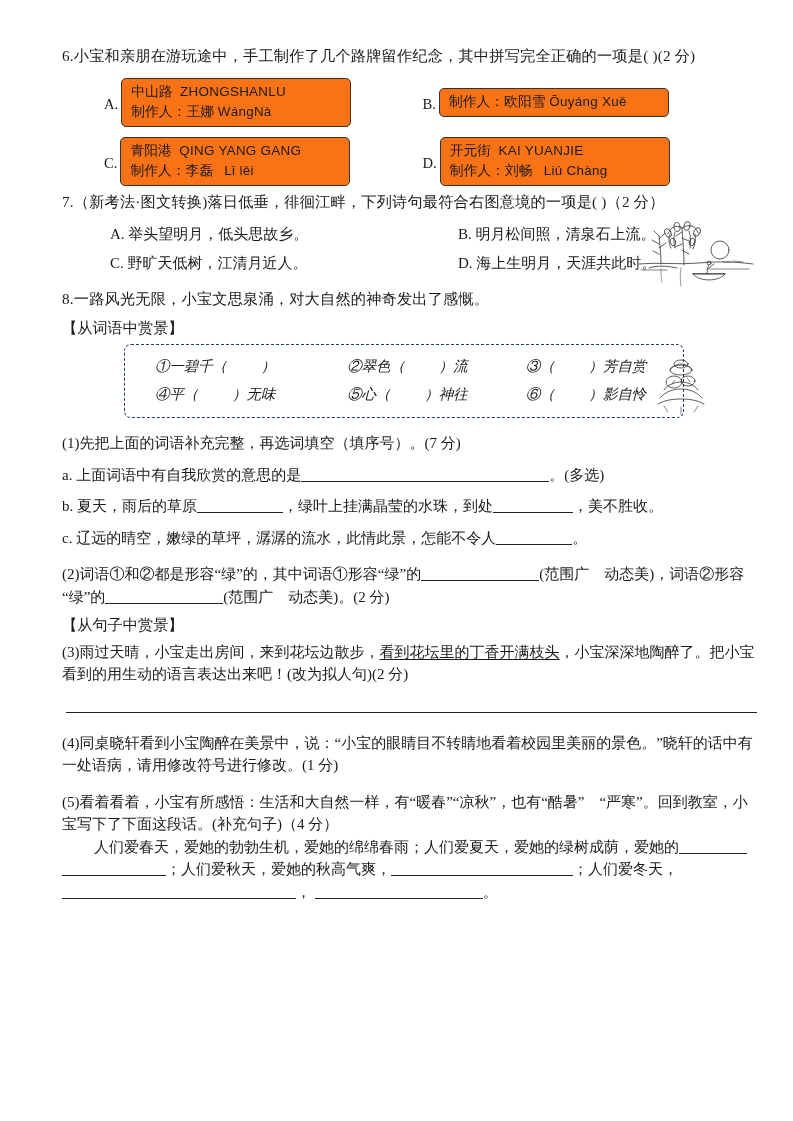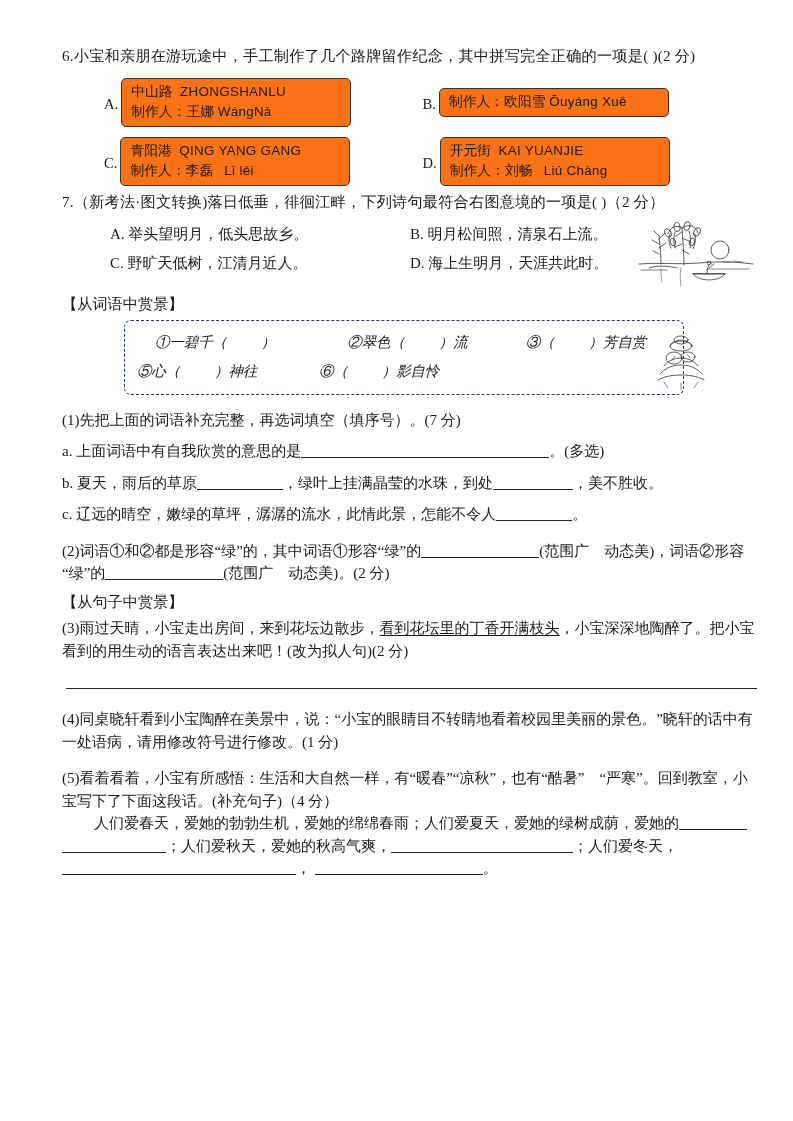--- a/index.html
+++ b/index.html
@@ -88,20 +88,21 @@
   
   .poem-block {
     position: relative;
     margin-top: 6px;
   }
   .poem-row {
     display: flex;
     font-size: 15px;
     line-height: 1.95;
     padding-left: 48px;
+    gap: 48px;
   }
   .poem-row .left { width: 300px; }
   .sketch {
     position: absolute;
     right: 6px;
     top: -8px;
     width: 118px;
     height: 78px;
   }
 
@@ -260,37 +261,43 @@
           <path d="M44 56 c -1 6 -1 12 0 18" stroke-width="0.5"></path>
           <path d="M24 57 c 0 5 0 9 1 13" stroke-width="0.5"></path>
         </g>
       </svg>
     </div>
   </div>
 
   <div class="spacer-sm"></div>
 
   <div>
+    <div class="q-line">
+      <span>8.</span><span>一路风光无限，小宝文思泉涌，对大自然的神奇发出了感慨。</span>
+    </div>
 
     <div class="bracket-head">【从词语中赏景】</div>
 
     <div class="idiom-wrap">
       <div class="idiom-box">
         <div class="idiom-row">
           <span class="idiom-item i1">
             <span>①</span><span>一碧千</span>（<span class="paren-gap"></span>）<span></span>
           </span>
           <span class="idiom-item i2">
             <span>②</span><span>翠色</span>（<span class="paren-gap"></span>）<span>流</span>
           </span>
           <span class="idiom-item i3">
             <span>③</span><span></span>（<span class="paren-gap"></span>）<span>芳自赏</span>
           </span>
         </div>
         <div class="idiom-row">
+          <span class="idiom-item i1">
+            <span>④</span><span>平</span>（<span class="paren-gap"></span>）<span>无味</span>
+          </span>
           <span class="idiom-item i2">
             <span>⑤</span><span>心</span>（<span class="paren-gap"></span>）<span>神往</span>
           </span>
           <span class="idiom-item i3">
             <span>⑥</span><span></span>（<span class="paren-gap"></span>）<span>影自怜</span>
           </span>
         </div>
       </div>
 
       <svg class="lotus" viewBox="0 0 62 62">

